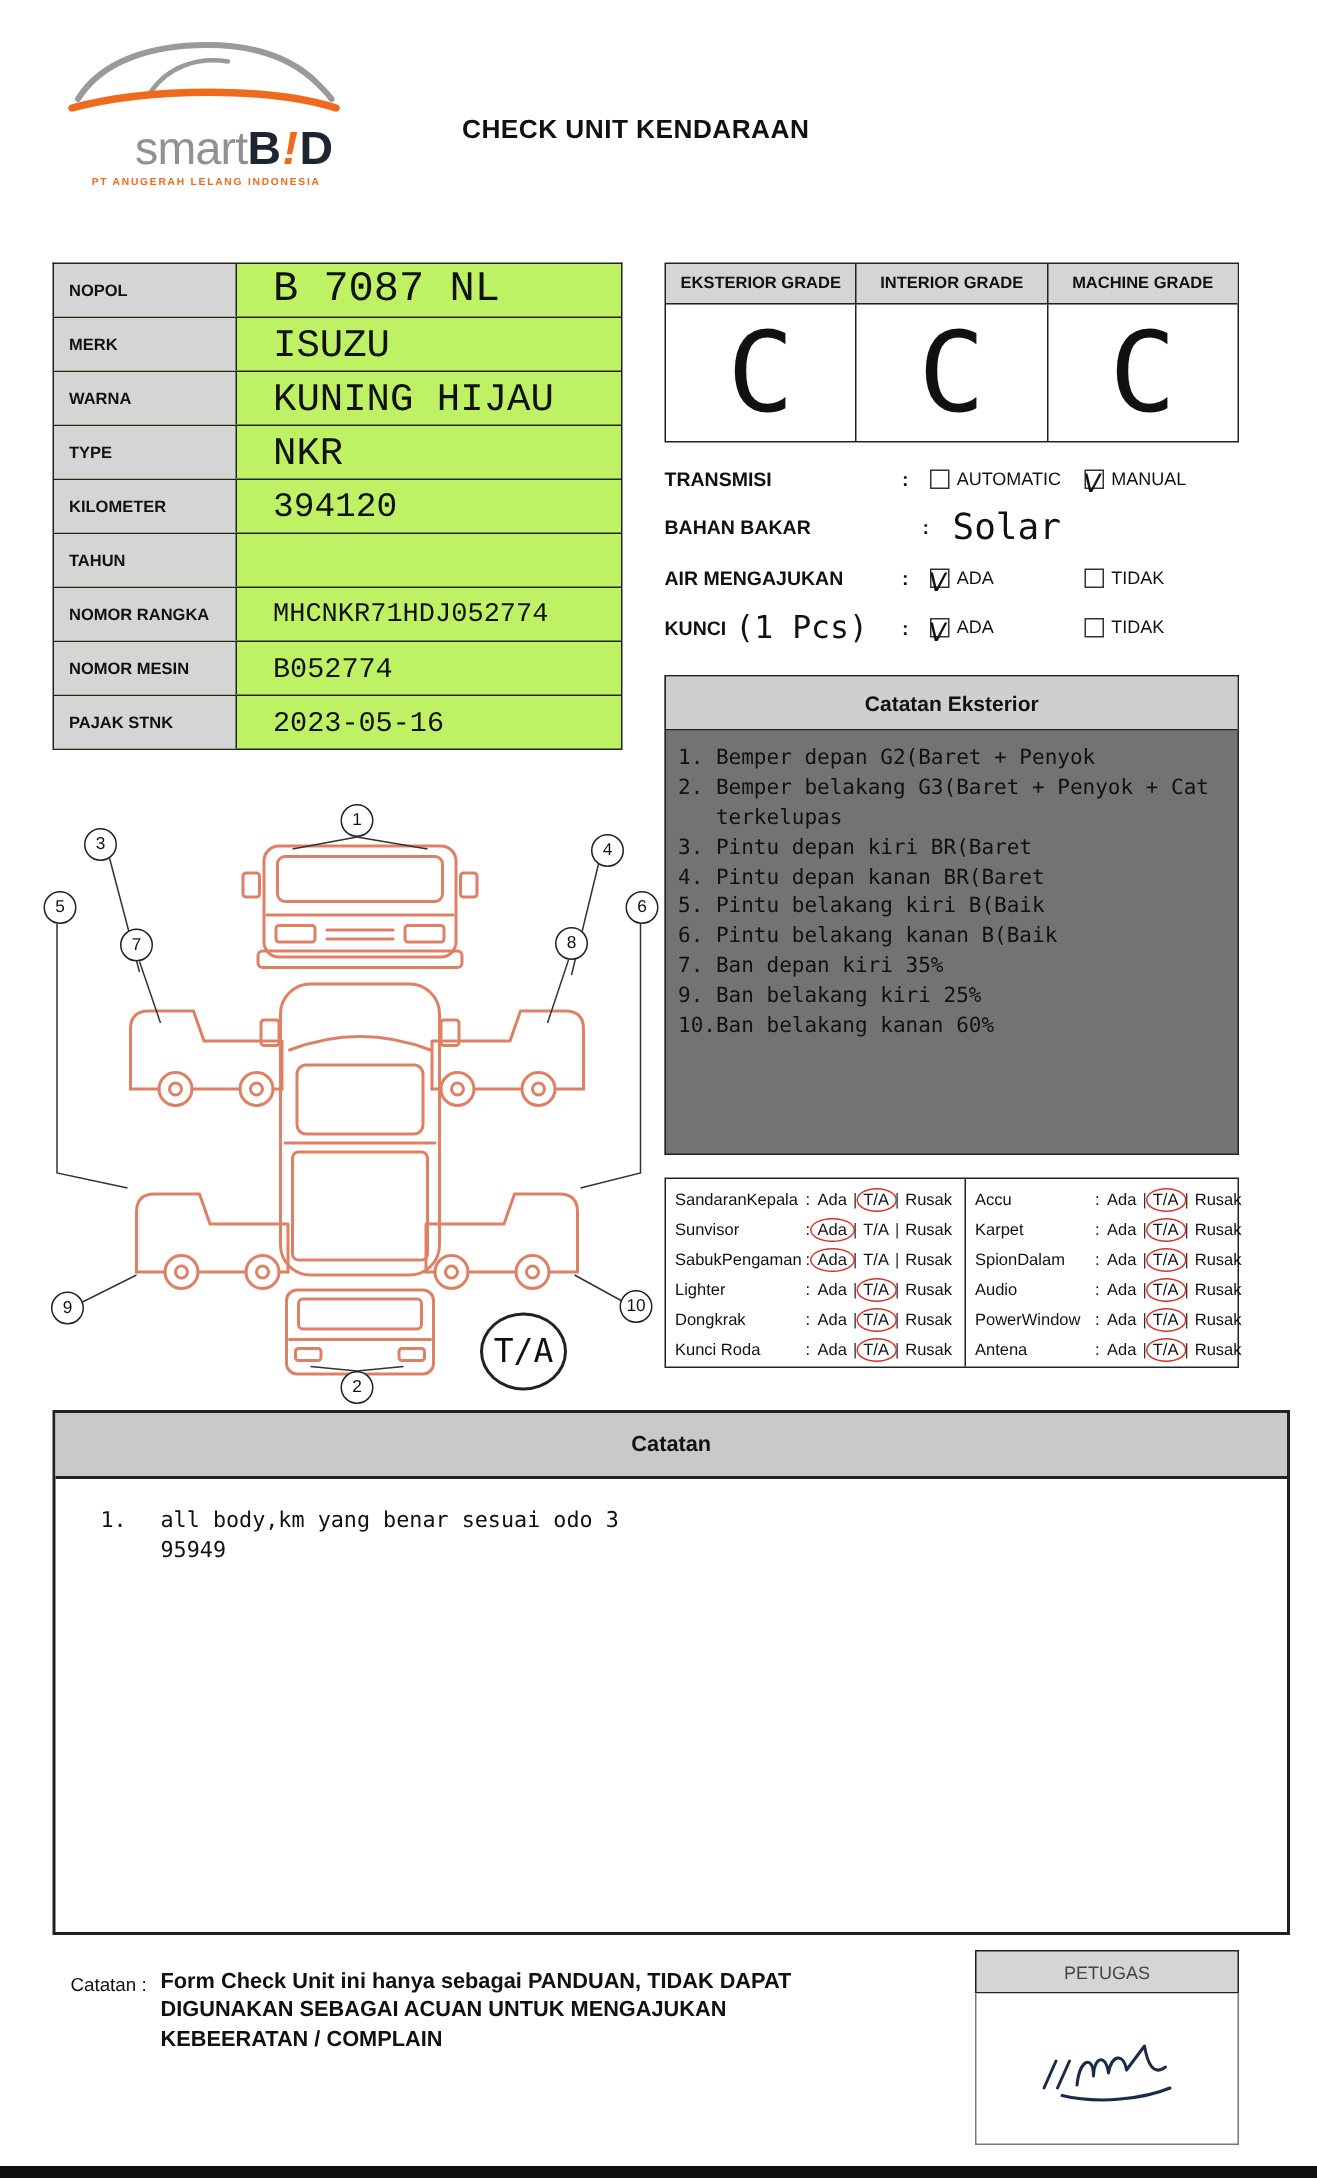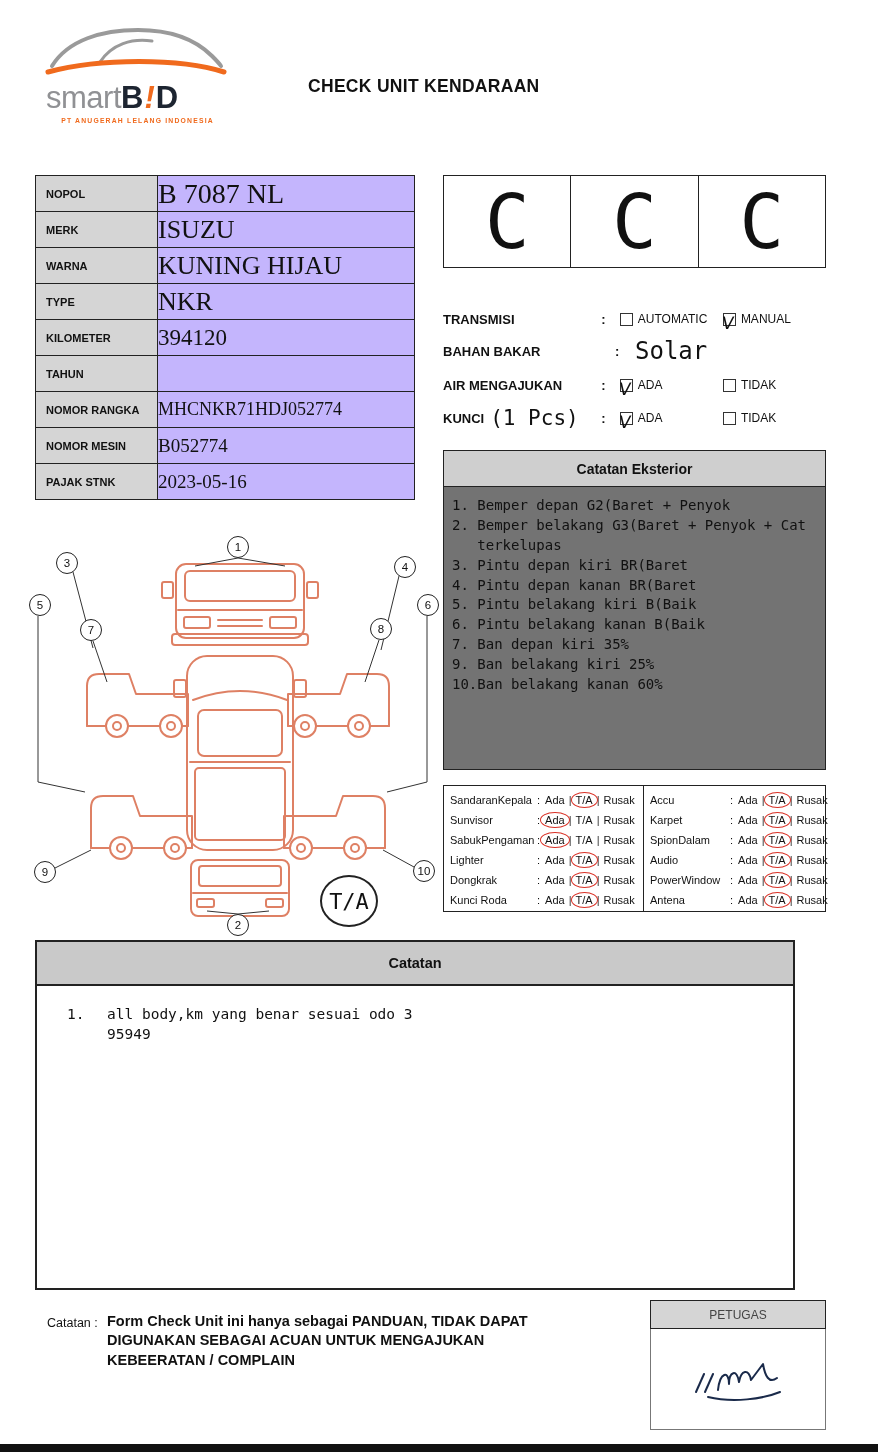--- a/index.html
+++ b/index.html
@@ -2,33 +2,33 @@
 <html><head>
 <meta charset="utf-8">
 <style>
   * { margin:0; padding:0; box-sizing:border-box; }
   html,body { background:#ffffff; }
   body { font-family:"Liberation Sans",sans-serif; color:#111; }
   .page { position:relative; width:878px; height:1452px; background:#fff; overflow:hidden; }
 
   
   .logo { position:absolute; left:40px; top:24px; width:200px; }
-  .logo-text { display:flex; align-items:flex-start; line-height:1; margin-top:-4px; padding-left:6px; }
+  .logo-text { display:flex; align-items:flex-start; line-height:1; margin-top:-4px; padding-left:6px;margin-left:44px; }
   .logo-smart { color:#909194; font-size:31px; font-weight:400; letter-spacing:-0.5px; }
   .logo-b,.logo-d { color:#1d2531; font-size:31px; font-weight:700; }
   .logo-i { color:#f06a1d; font-size:31px; font-weight:700; font-style:italic; margin:0 1px; }
   .logo-sub { color:#f06a1d; font-size:6.8px; font-weight:700; letter-spacing:1.2px; margin-top:4px; text-align:center; width:195px; }
 
   .title { position:absolute; left:308px; top:76px; font-size:17.5px; font-weight:700; letter-spacing:0.3px; }
 
   
   .info-table { position:absolute; left:35px; top:175px; width:380px; border:1.5px solid #222; border-bottom:none; }
-  .info-row { display:flex; height:36px; border-bottom:1.5px solid #222; background:#c4b5fd; }
+  .info-row { display:flex; height:36px; border-bottom:1.5px solid #222; background:#bef264; }
   .info-label { width:122px; background:#d5d5d5; border-right:1.5px solid #222; font-size:11px; font-weight:700; display:flex; align-items:center; padding-left:10px; }
-  .info-value { flex:1; display:flex; align-items:center; padding-left:0; font-family:Liberation Serif, serif; }
+  .info-value { flex:1; display:flex; align-items:center; padding-left:24px; font-family:Liberation Mono, monospace; }
   .fs28{font-size:28px} .fs26{font-size:26px} .fs23{font-size:23px} .fs19{font-size:19px} .fs18{font-size:18px}
 
   
   .grade-table { position:absolute; left:443px; top:175px; width:383px; border:1.5px solid #222; }
   .grade-headers { display:flex; height:27px; background:#d5d5d5; border-bottom:1.5px solid #222; }
   .grade-header { flex:1; display:flex; align-items:center; justify-content:center; font-size:11px; font-weight:700; border-right:1.5px solid #222; }
   .grade-header:last-child { border-right:none; }
   .grade-values { display:flex; height:91px; }
   .grade-value { flex:1; display:flex; align-items:center; justify-content:center; font-family:"DejaVu Sans Mono",monospace; font-size:74px; border-right:1.5px solid #222; }
   .grade-value:last-child { border-right:none; }
@@ -65,21 +65,21 @@
   .equip-row { display:flex; align-items:center; height:20px; font-size:11px; white-space:nowrap; }
   .eq-label { flex:0 0 87px; overflow:hidden; }
   .colR .eq-label { flex:0 0 80px; }
   .eq-colon { margin-right:4px; }
   .eq-opts { display:flex; align-items:center; }
   .eq-opt { position:relative; padding:0 1px; }
   .eq-pipe { margin:0 3px; color:#333; }
   .eq-opt.circled::after { content:""; position:absolute; left:-4px; right:-4px; top:-2px; bottom:-2px; border:1.4px solid #d93025; border-radius:50%; }
 
   
-  .catatan-box { position:absolute; left:35px; top:940px; width:760px; height:350px; border:2px solid #222; background:#fff; }
+  .catatan-box { position:absolute; left:35px; top:940px; width:825px; height:350px; border:2px solid #222; background:#fff; }
   .catatan-header { height:44px; background:#c9c9c9; border-bottom:2px solid #222; display:flex; align-items:center; justify-content:center; font-size:14.5px; font-weight:700; }
   .catatan-body { display:flex; padding:18px 12px 0 30px; font-family:"DejaVu Sans Mono",monospace; font-size:14.5px; line-height:1.4; }
   .catatan-number { width:40px; flex:0 0 40px; }
   .catatan-text { white-space:pre-line; flex:1; }
 
   
   .footer-label { position:absolute; left:47px; top:1316px; font-size:12.5px; }
   .footer-text { position:absolute; left:107px; top:1312px; width:455px; font-size:14.5px; font-weight:700; line-height:1.33; }
   .petugas { position:absolute; left:650px; top:1300px; width:176px; }
   .petugas-header { height:29px; background:#d5d5d5; border:1.5px solid #222; display:flex; align-items:center; justify-content:center; font-size:12px; color:#444; }
@@ -142,20 +142,25 @@
       <div class="info-label">NOMOR MESIN</div>
       <div class="info-value fs19">B052774</div>
     </div>
     <div class="info-row">
       <div class="info-label">PAJAK STNK</div>
       <div class="info-value fs19">2023-05-16</div>
     </div>
   </div>
 
   <div class="grade-table">
+    <div class="grade-headers">
+      <div class="grade-header">EKSTERIOR GRADE</div>
+      <div class="grade-header">INTERIOR GRADE</div>
+      <div class="grade-header">MACHINE GRADE</div>
+    </div>
     <div class="grade-values">
       <div class="grade-value">C</div>
       <div class="grade-value">C</div>
       <div class="grade-value">C</div>
     </div>
   </div>
 
   <div class="specs">
     <div class="spec-row" style="height:28px">
       <span class="spec-label">TRANSMISI</span>

